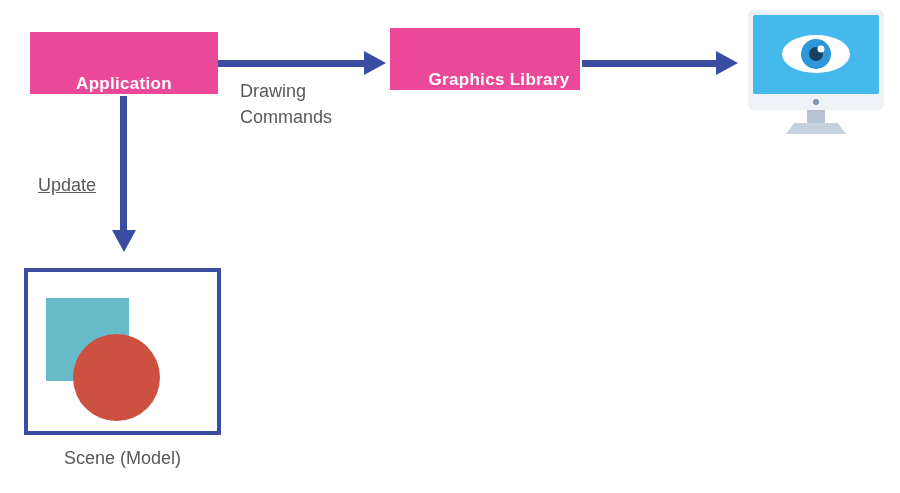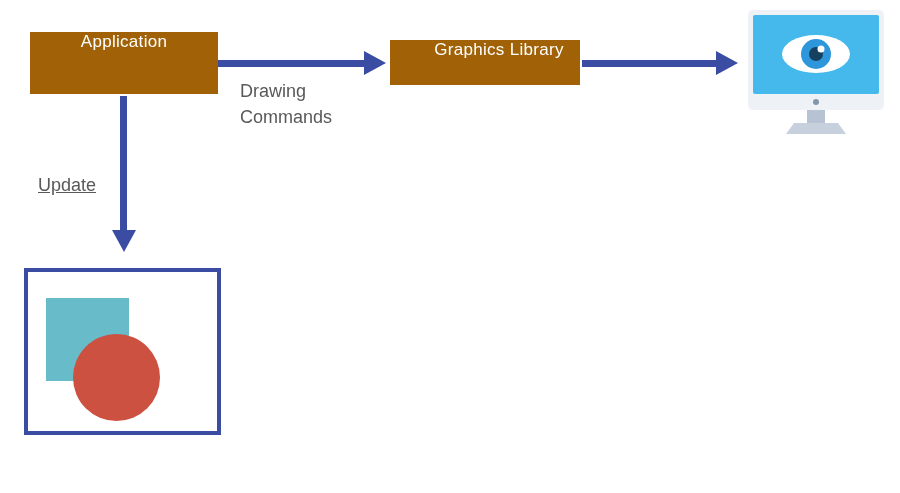--- a/index.html
+++ b/index.html
@@ -8,28 +8,29 @@
     background: #ffffff;
     font-family: "Liberation Sans", sans-serif;
     position: relative;
     overflow: hidden;
   }
   .stage { position: absolute; inset: 0; }
 
   
   .node {
     position: absolute;
-    background: #a16207;
+    background: #ec4899;
     color: #ffffff;
-    display: flex; align-items: flex-start; justify-content: center;
+    display: flex; align-items: flex-end; justify-content: center;
     font-size: 17px; letter-spacing: 0.3px;
     box-sizing: border-box;
+    font-weight: bold;
   }
   #application      { left: 30px;  top: 32px; width: 188px; height: 62px; }
-  #graphics-library { left: 390px; top: 40px; width: 190px; height: 45px; padding-left: 28px; }
+  #graphics-library { left: 390px; top: 28px; width: 190px; height: 62px; padding-left: 28px; }
 
   
   .shaft { position: absolute; background: #3b4da2; }
   #shaft-app-gl  { left: 218px; top: 60px; width: 146px; height: 7px; }
   #head-app-gl   { position: absolute; left: 364px; top: 51px; width: 0; height: 0;
                    border-top: 12px solid transparent; border-bottom: 12px solid transparent;
                    border-left: 22px solid #3b4da2; }
   #shaft-gl-mon  { left: 582px; top: 60px; width: 134px; height: 7px; }
   #head-gl-mon   { position: absolute; left: 716px; top: 51px; width: 0; height: 0;
                    border-top: 12px solid transparent; border-bottom: 12px solid transparent;
@@ -100,20 +101,21 @@
   <div class="shaft" id="shaft-app-scene"></div>
   <div id="head-app-scene"></div>
 
   <div class="edge-label" id="label-drawing-commands">Drawing Commands</div>
   <div class="edge-label" id="label-update">Update</div>
 
   <div id="scene-box">
     <div id="scene-square"></div>
     <div id="scene-circle"></div>
   </div>
+  <div id="scene-label">Scene (Model)</div>
 
   <div id="monitor">
     <svg viewBox="0 0 136 124" width="136" height="124">
 
       <rect x="0" y="0" width="136" height="100" rx="5" fill="#eef2f7"></rect>
 
       <rect x="5" y="5" width="126" height="79" rx="2" fill="#45b8ec"></rect>
 
       <circle cx="68" cy="92" r="3" fill="#8296ab"></circle>
 

